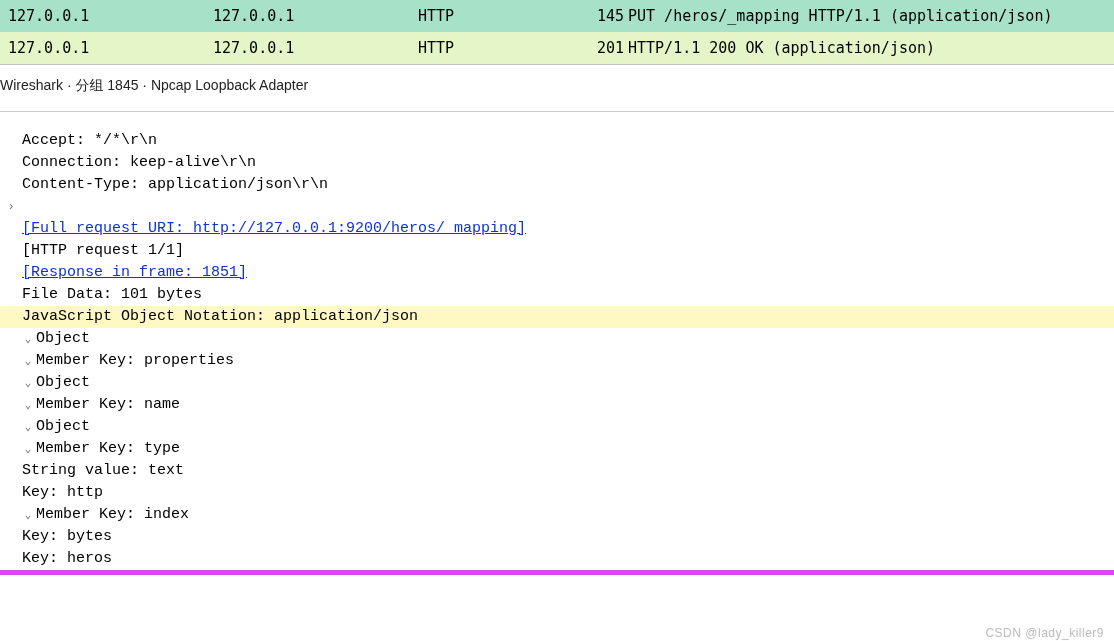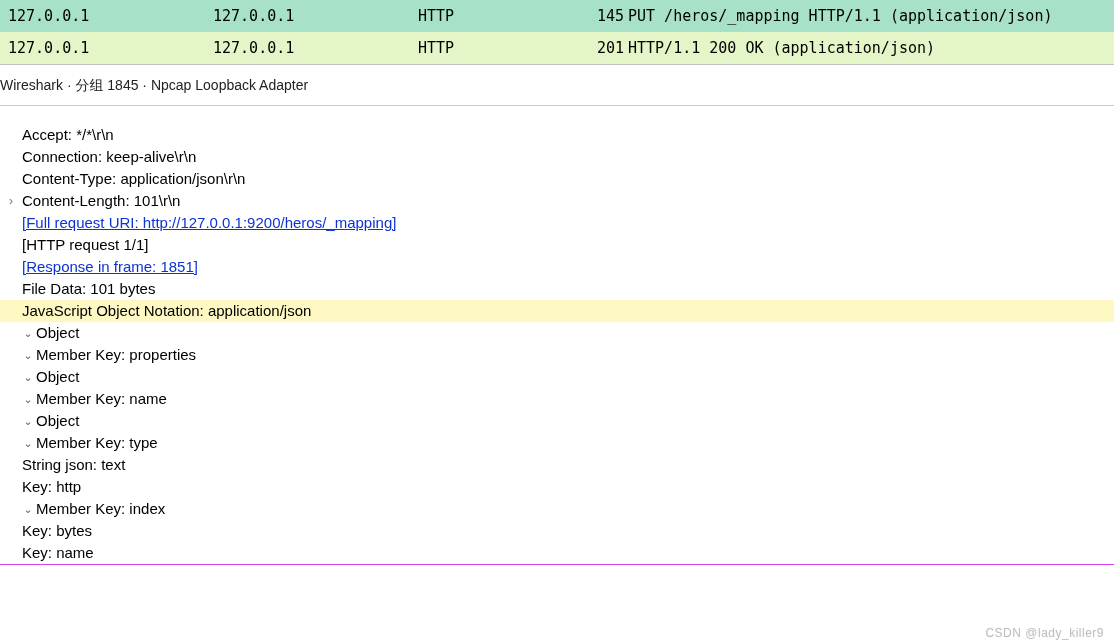--- a/index.html
+++ b/index.html
@@ -7,21 +7,21 @@
     .packet-list { font-family: Consolas, monospace; font-size: 15px; }
     .packet-row { display: flex; height: 22px; align-items: center; padding: 16px 8px; }
     .packet-row.sel { background: #a6e1c8; }
     .packet-row.resp { background: #e4f5c8; border-bottom: 1px solid #c0c0c0; }
     .col-src { width: 205px; }
     .col-dst { width: 205px; }
     .col-proto { width: 175px; }
     .col-len { width: 35px; text-align: right; padding-right: 4px; }
     .col-info { flex: 1; }
     .context-title { padding: 6px 0 2px 0; font-size: 14px; color: #222; margin-top: 6px; background: #fff; }
-    .details { font-family: Liberation Sans, sans-serif; font-size: 15px; margin-top: 8px; border-top: 1px solid #ccc; border-bottom: 1px solid #d946ef; padding-top: 18px; }
+    .details { font-family: Liberation Mono, monospace; font-size: 15px; margin-top: 14px; border-top: 1px solid #ccc; border-bottom: 5px solid #d946ef; padding-top: 18px; }
     .r { display: flex; align-items: center; white-space: pre; line-height: 22px; height: 22px; }
     .gutter { width: 22px; display: inline-flex; justify-content: center; color: #777; font-size: 12px; cursor: pointer; }
     .caret { width: 12px; display: inline-flex; justify-content: center; color: #666; cursor: pointer; font-size: 11px; margin-right: 2px; }
     .link { color: #0b33d6; text-decoration: underline; cursor: pointer; }
     .shaded { background: #fef9c3; }
     .watermark { position: fixed; right: 10px; top: 626px; color: #bfbfbf; font-size: 12px; letter-spacing: 0.5px; text-shadow: 0 0 2px #eee; pointer-events: none; }
   </style>
 </head>
 <body>
 
@@ -41,32 +41,32 @@
     <span class="col-info">HTTP/1.1 200 OK  (application/json)</span>
   </div>
 </div>
 
 <div class="context-title">Wireshark · 分组 1845 · Npcap Loopback Adapter</div>
 
 <div class="details">
   <div class="r"><span class="gutter"></span>    <span>Accept: */*\r\n</span></div>
   <div class="r"><span class="gutter"></span>    <span>Connection: keep-alive\r\n</span></div>
   <div class="r"><span class="gutter"></span>    <span>Content-Type: application/json\r\n</span></div>
-  <div class="r"><span class="gutter">›</span>   <span>Content-Length: 101\r\n</span></div>
+  <div class="r"><span class="gutter">›</span>   </div>
   <div class="r"><span class="gutter"></span>    <span class="link">[Full request URI: http://127.0.0.1:9200/heros/_mapping]</span></div>
   <div class="r"><span class="gutter"></span>    <span>[HTTP request 1/1]</span></div>
   <div class="r"><span class="gutter"></span>    <span class="link">[Response in frame: 1851]</span></div>
   <div class="r"><span class="gutter"></span>    <span>File Data: 101 bytes</span></div>
   <div class="r shaded"><span class="gutter"></span>  <span>JavaScript Object Notation: application/json</span></div>
   <div class="r"><span class="gutter"></span>  <span class="caret">⌄</span><span>Object</span></div>
   <div class="r"><span class="gutter"></span>     <span class="caret">⌄</span><span>Member Key: properties</span></div>
   <div class="r"><span class="gutter"></span>        <span class="caret">⌄</span><span>Object</span></div>
   <div class="r"><span class="gutter"></span>           <span class="caret">⌄</span><span>Member Key: name</span></div>
   <div class="r"><span class="gutter"></span>              <span class="caret">⌄</span><span>Object</span></div>
   <div class="r"><span class="gutter"></span>                 <span class="caret">⌄</span><span>Member Key: type</span></div>
-  <div class="r"><span class="gutter"></span>                      <span>String json: text</span></div>
+  <div class="r"><span class="gutter"></span>                      <span>String value: text</span></div>
   <div class="r"><span class="gutter"></span>                      <span>Key: http</span></div>
   <div class="r"><span class="gutter"></span>                 <span class="caret">⌄</span><span>Member Key: index</span></div>
   <div class="r"><span class="gutter"></span>                      <span>Key: bytes</span></div>
-  <div class="r"><span class="gutter"></span>                <span>Key: name</span></div>
+  <div class="r"><span class="gutter"></span>                <span>Key: heros</span></div>
 </div>
 
 <div class="watermark">CSDN @lady_killer9</div>
 
 </body></html>

